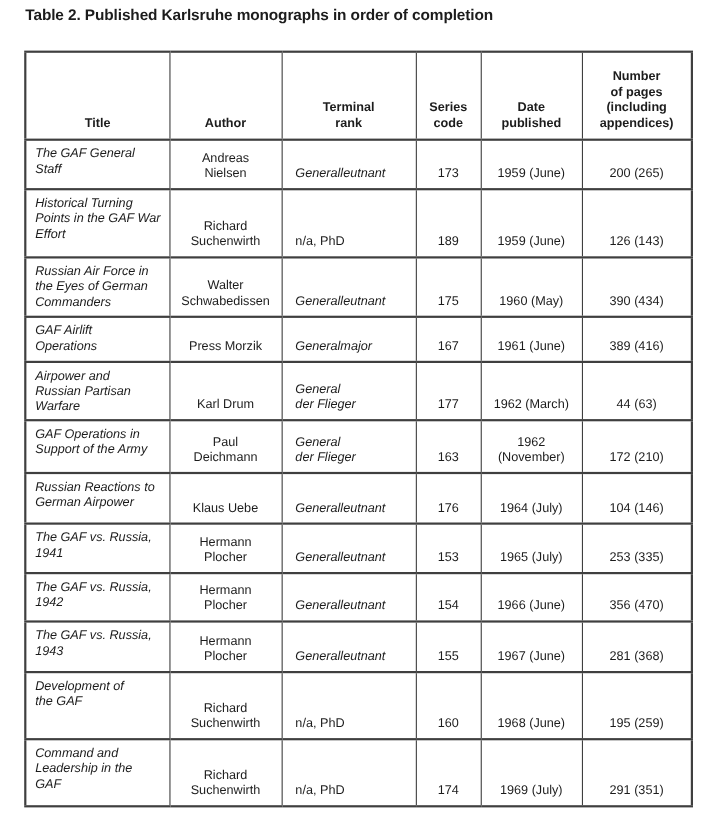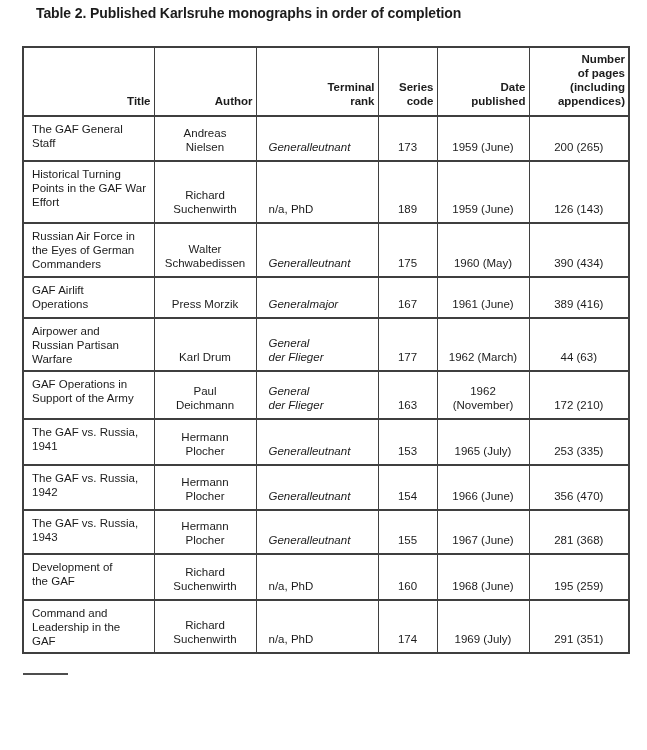--- a/index.html
+++ b/index.html
@@ -14,21 +14,21 @@
     background: #ffffff;
     color: var(--text);
     font-family: "Liberation Sans", sans-serif;
   }
   .page { padding: 5px 19px 0 22px; }
 
   .caption {
     font-size: 14px;
     font-weight: bold;
     letter-spacing: -0.1px;
-    margin: 0 0 0 14px;
+    margin: 0 0 0 1px;
   }
 
   table.monographs {
     border-collapse: collapse;
     table-layout: fixed;
     width: 606px;
     margin-top: 25px;
     border: 2px solid var(--border);
   }
   col.c0 { width: 131px; }
@@ -44,51 +44,52 @@
     border-top: 2px solid var(--border);
     border-bottom: 2px solid var(--border);
     white-space: pre-line;
     font-size: 11.5px;
     line-height: 14px;
     overflow: hidden;
   }
   thead tr { height: 67px; }
   th {
     vertical-align: bottom;
-    text-align: right;
+    text-align: center;
     font-weight: bold;
-    padding: 4px 3px 7px;
+    padding: 15px 3px 7px;
   }
   td {
     vertical-align: bottom;
     text-align: center;
     padding: 0 4px 6px;
   }
   td.col-title {
     vertical-align: top;
     text-align: left;
+    font-style: italic;
     padding: 5px 6px 4px 8px;
   }
   td.col-rank {
     text-align: left;
     padding-left: 12px;
   }
   td.italic { font-style: italic; }
 
   tbody tr:nth-child(1)  { height: 45px; }
   tbody tr:nth-child(2)  { height: 62px; }
   tbody tr:nth-child(3)  { height: 54px; }
   tbody tr:nth-child(4)  { height: 41px; }
   tbody tr:nth-child(5)  { height: 51px; }
   tbody tr:nth-child(6)  { height: 48px; margin-left: 45px; }
   tbody tr:nth-child(7)  { height: 46px; }
   tbody tr:nth-child(8)  { height: 45px; }
   tbody tr:nth-child(9)  { height: 44px; }
   tbody tr:nth-child(10) { height: 46px; }
-  tbody tr:nth-child(11) { height: 45px; padding-left: 12px; }
+  tbody tr:nth-child(11) { height: 61px; padding-left: 12px; }
   tbody tr:nth-child(12) { height: 61px; }
 
   .footnote-rule {
     width: 45px;
     border: 0;
     border-top: 2px solid #4d4d4d;
     margin: 19px 0 6px 1px;
   }
   .footnote {
     font-size: 11.5px;
@@ -185,20 +186,29 @@
 Support of the Army</td>
           <td class="col-author">Paul
 Deichmann</td>
           <td class="col-rank italic">General
 der Flieger</td>
           <td class="col-series">163</td>
           <td class="col-date">1962 (November)</td>
           <td class="col-pages">172 (210)</td>
         </tr>
         <tr>
+          <td class="col-title">Russian Reactions to
+German Airpower</td>
+          <td class="col-author">Klaus Uebe</td>
+          <td class="col-rank italic">Generalleutnant</td>
+          <td class="col-series">176</td>
+          <td class="col-date">1964 (July)</td>
+          <td class="col-pages">104 (146)</td>
+        </tr>
+        <tr>
           <td class="col-title">The GAF vs. Russia,
 1941</td>
           <td class="col-author">Hermann
 Plocher</td>
           <td class="col-rank italic">Generalleutnant</td>
           <td class="col-series">153</td>
           <td class="col-date">1965 (July)</td>
           <td class="col-pages">253 (335)</td>
         </tr>
         <tr>

